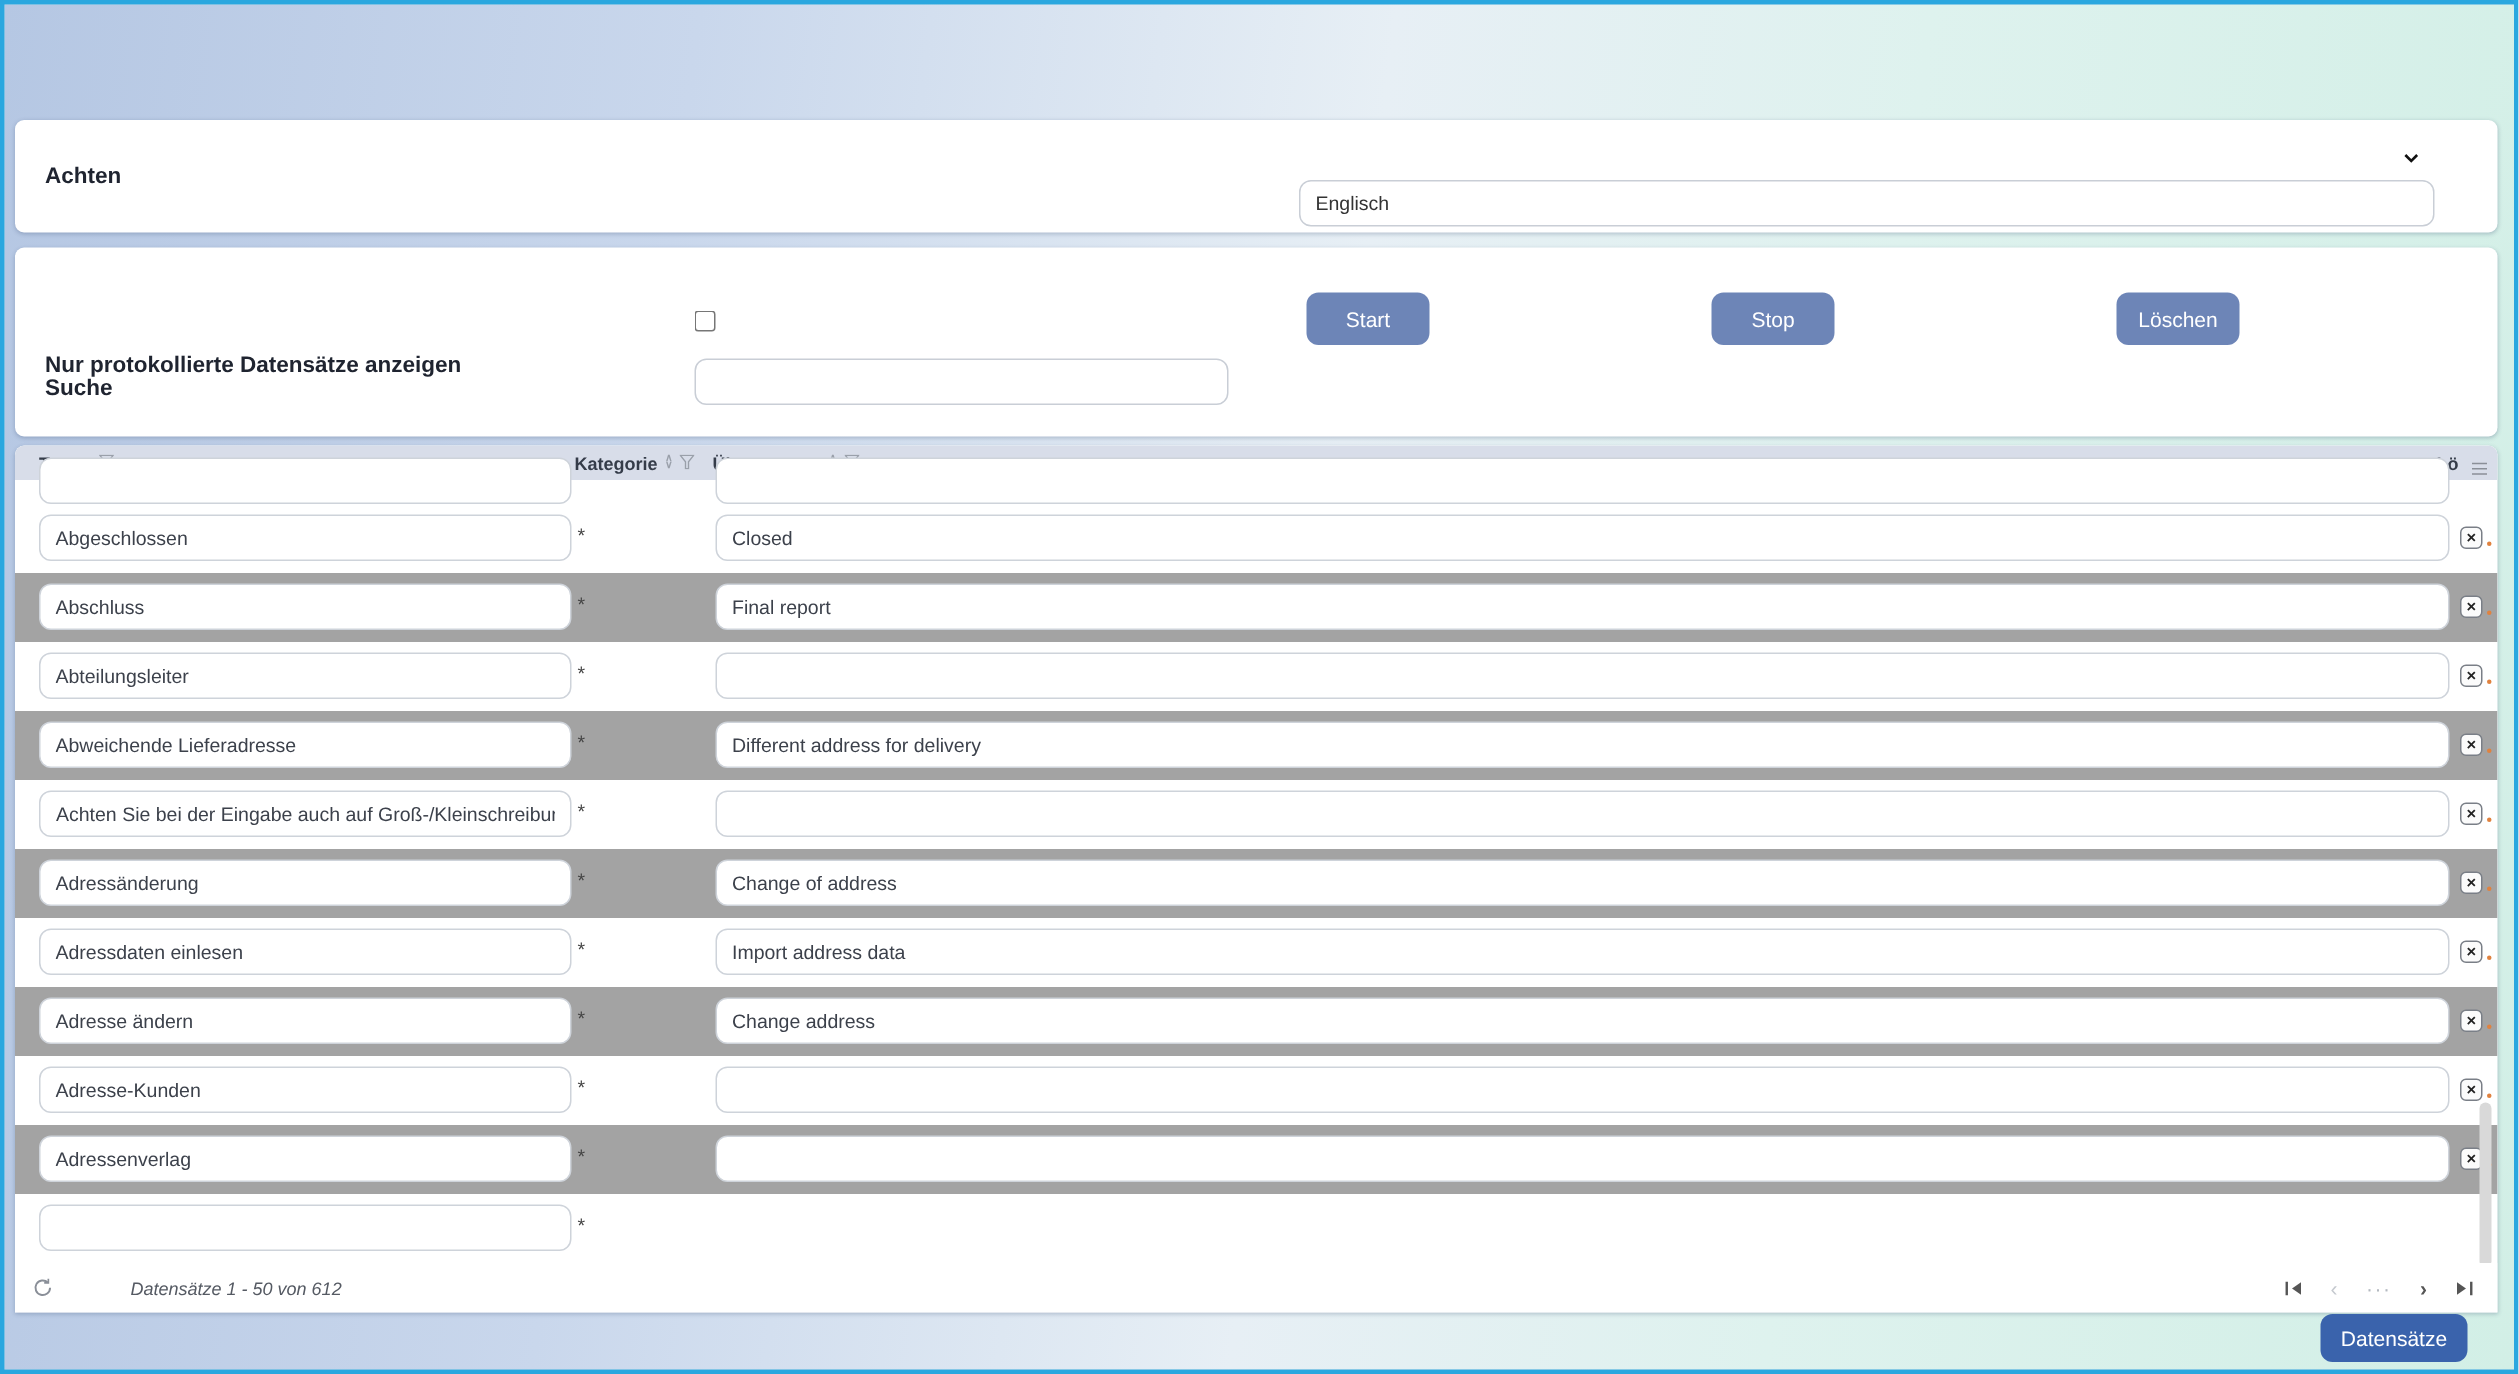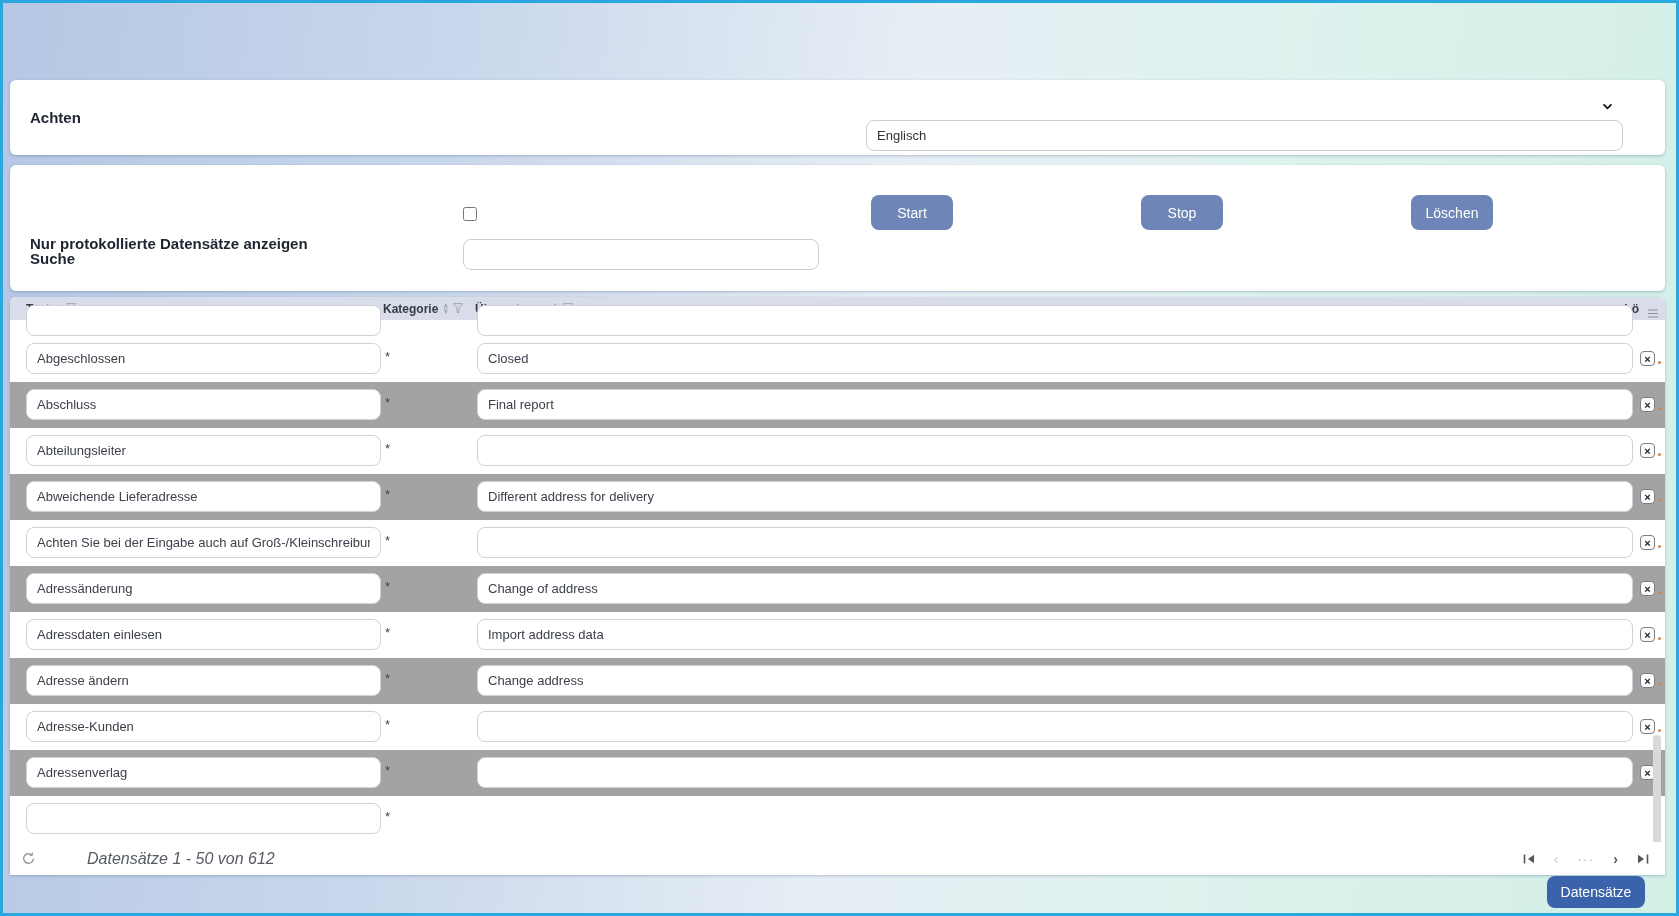--- a/index.html
+++ b/index.html
@@ -68,21 +68,21 @@
     border-radius:4px; background:#fbfbfb; font-size:11px; line-height:12px; text-align:center;
     font-weight:bold; color:#222; padding:0; cursor:pointer; font-family:"Liberation Sans",sans-serif; }
   .del-dot { position:absolute; left:1648px; top:25px; width:3px; height:3px; border-radius:50%; background:#e0823f; }
 
   .scroll-thumb { position:absolute; right:4px; top:438px; width:8px; height:110px; background:#d9d9d9;
     border-radius:4px; cursor:grab; }
 
   .tfoot { position:absolute; left:0; right:0; bottom:0; height:33px; background:#fff;
     display:flex; align-items:center; }
   .refresh { margin-left:12px; cursor:pointer; display:flex; }
-  .records { margin-left:52px; font-size:16px; font-style:italic; color:#555a63; }
+  .records { margin-left:52px; font-size:12px; font-style:italic; color:#555a63; }
   .pager { margin-left:auto; margin-right:16px; display:flex; align-items:center; gap:19px; }
   .pager span { font-size:14px; line-height:14px; cursor:pointer; }
   .pg-prev { color:#c5c9cf; } .pg-more { color:#b4b9c0; letter-spacing:1px; font-size:11px; }
   .pg-next { color:#555; font-weight:bold; }
   .pager svg { display:block; cursor:pointer; }
 
   
   .close-btn { position:absolute; right:31px; bottom:5px; width:98px; height:32px; background:#3a63ac;
     color:#fff; border:none; border-radius:8px; font-size:14px; font-family:"Liberation Sans",sans-serif;
     cursor:pointer; }

